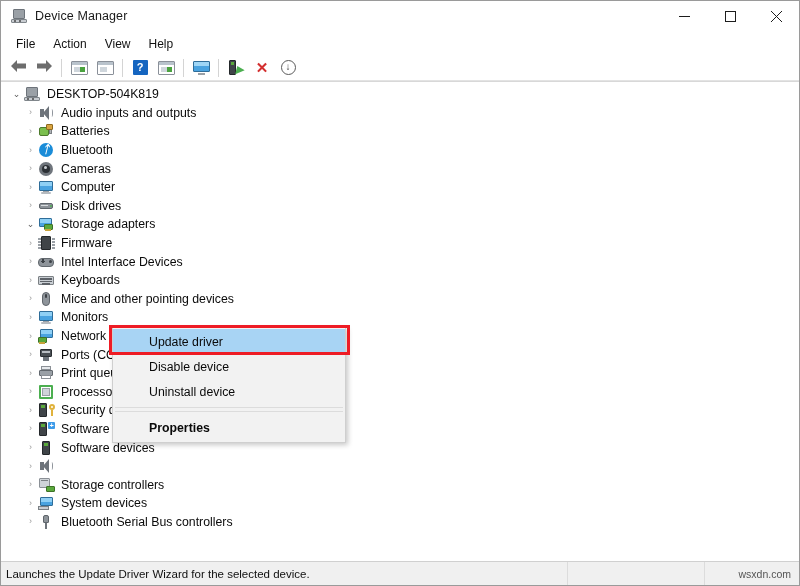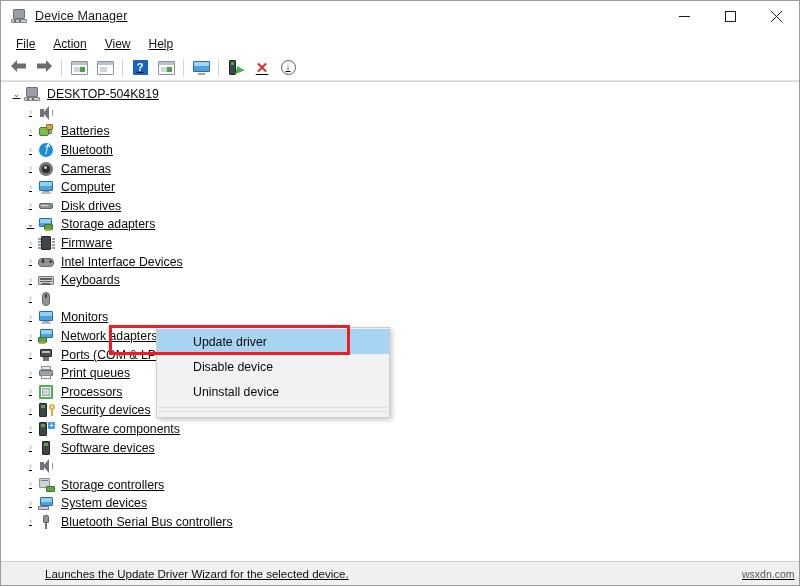--- a/index.html
+++ b/index.html
@@ -11,21 +11,20 @@
     font-family: "Liberation Sans", sans-serif;
   }
 
   .window {
     position: relative;
     width: 800px; height: 586px;
     background: #ffffff;
     border: 1px solid #9a9a9a;
     display: flex;
     flex-direction: column;
-    text-decoration: underline;
   }
 
   
   .titlebar {
     height: 31px;
     flex: 0 0 31px;
     background: #ffffff;
     display: flex;
     align-items: center;
     position: relative;
@@ -140,38 +139,36 @@
   
   .statusbar {
     height: 23px;
     flex: 0 0 23px;
     background: #f0f0f0;
     display: flex;
     align-items: center;
     font-size: 11.5px;
     color: #101010;
     position: relative;
-    padding-left: 39px;
   }
   .status-seg1 { flex: 0 0 566px; padding-left: 5px; overflow: hidden; }
   .status-div { width: 1px; height: 23px; background: #dcdcdc; }
   .status-seg2 { flex: 0 0 136px; }
   .status-seg3 { flex: 1 1 auto; text-align: right; padding-right: 8px; color: #555555; font-size: 10.5px; }
 
   
   .ctxmenu {
     position: absolute;
     left: 111px; top: 245px;
     width: 234px;
     background: #f2f2f2;
     border: 1px solid #cfcfcf;
     box-shadow: 2px 2px 5px rgba(0,0,0,.22);
     padding: 1px 0 2px 0;
     z-index: 40;
-    margin-left: 44px;
   }
   .ctxitem {
     height: 25px;
     display: flex;
     align-items: center;
     padding-left: 36px;
     font-size: 12.3px;
     color: #0a0a0a;
   }
   .ctxitem.highlight {
@@ -468,20 +465,21 @@
 
       <div class="row depth1">
         <span class="chev">›</span>
         <span class="ico">
             <span class="i-audio">
               <i class="sp"></i>
               <i class="cone"></i>
               <i class="w1"></i>
             </span>
           </span>
+        <span class="lbl">Audio inputs and outputs</span>
       </div>
 
       <div class="row depth1">
         <span class="chev">›</span>
         <span class="ico">
             <span class="i-batt">
               <i class="cell"></i>
               <i class="tip"></i>
               <i class="plug"></i>
             </span>
@@ -596,20 +594,21 @@
       </div>
 
       <div class="row depth1">
         <span class="chev">›</span>
         <span class="ico">
             <span class="i-mouse">
               <i class="bd"></i>
               <i class="wh"></i>
             </span>
           </span>
+        <span class="lbl">Mice and other pointing devices</span>
       </div>
 
       <div class="row depth1">
         <span class="chev">›</span>
         <span class="ico">
             <span class="i-mon">
               <i class="scr"></i>
               <i class="sh"></i>
               <i class="stand"></i>
               <i class="foot"></i>
@@ -749,20 +748,21 @@
       </div>
 
     </div>
 
     <div class="ctxmenu">
       <div class="ctxitem highlight">Update driver</div>
       <div class="ctxitem">Disable device</div>
       <div class="ctxitem">Uninstall device</div>
       <div class="ctxsep"></div>
       <div class="ctxsep"></div>
+      <div class="ctxitem bold">Properties</div>
     </div>
 
     <div class="redbox"></div>
   </div>
 
   <div class="statusbar">
     <div class="status-seg1">Launches the Update Driver Wizard for the selected device.</div>
     <div class="status-div"></div>
     <div class="status-seg2"></div>
     <div class="status-div"></div>

